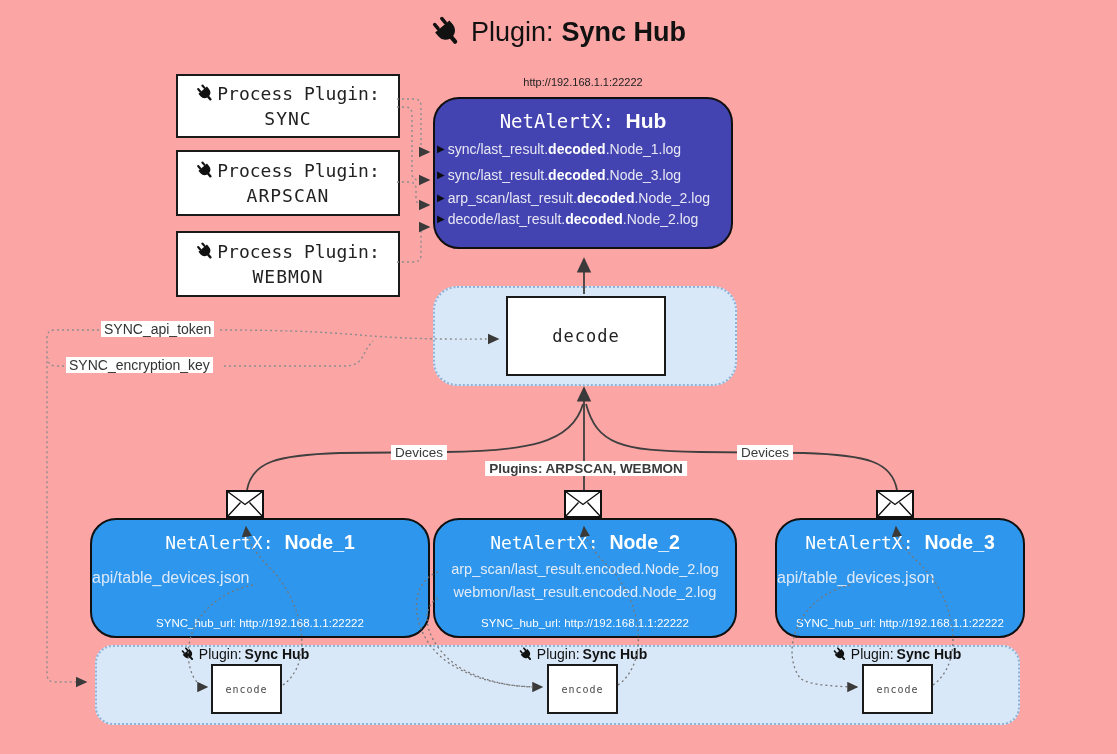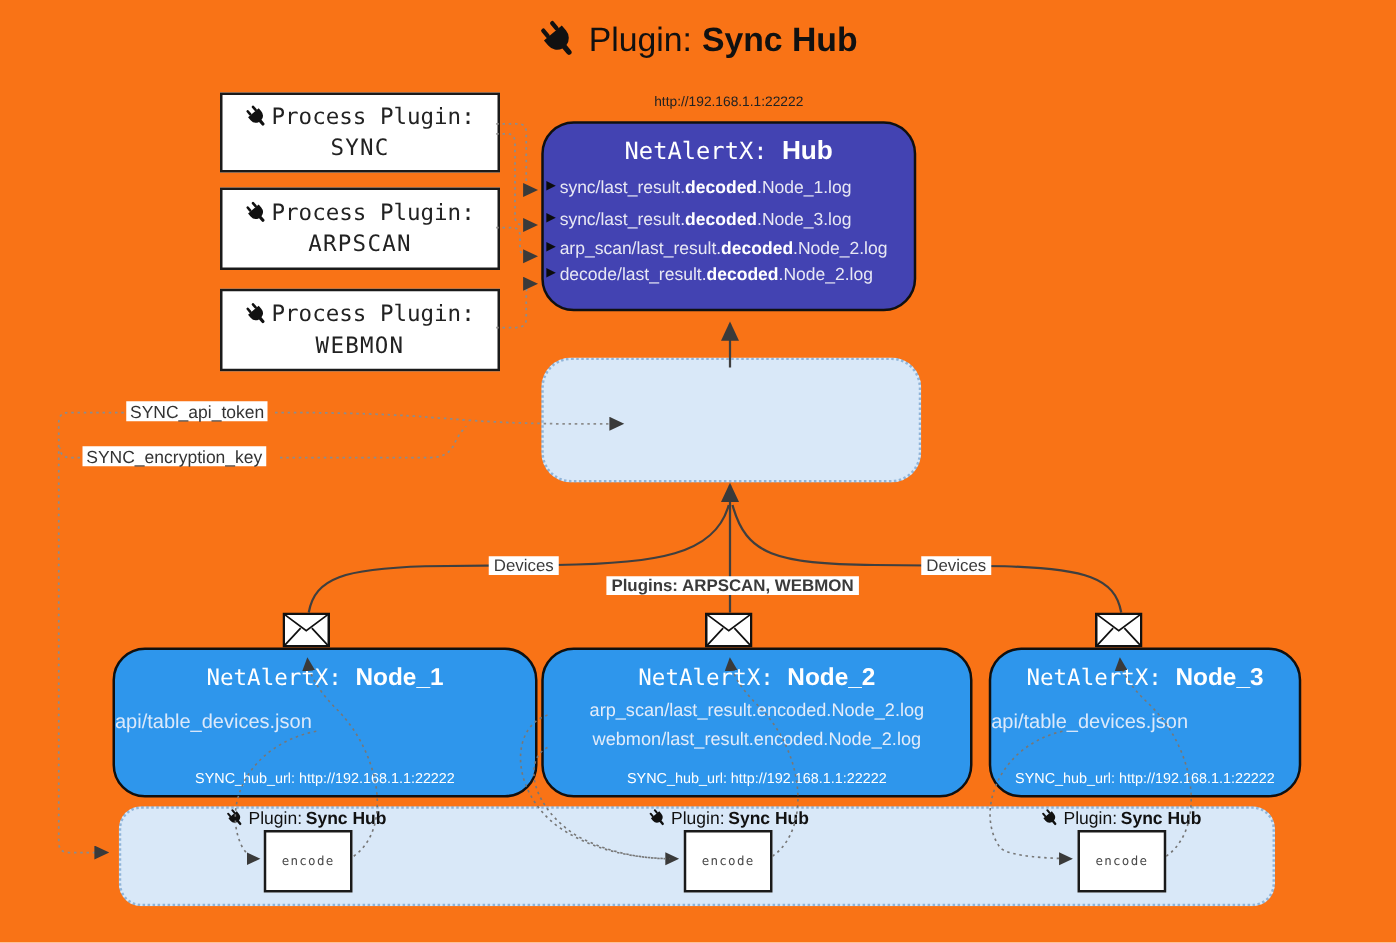--- a/index.html
+++ b/index.html
@@ -1,16 +1,16 @@
 <!DOCTYPE html>
 <html><head>
 <meta charset="utf-8">
 <style>
   html,body{margin:0;padding:0;background:#fff;}
-  .canvas{position:relative;width:1117px;height:754px;background:#f97316;overflow:hidden;
+  .canvas{position:relative;width:1117px;height:754px;background:#fca5a5;overflow:hidden;
           font-family:"Liberation Sans",sans-serif;color:#1a1a1a;}
   .abs{position:absolute;}
 
   
   .title{left:0;top:16px;width:1117px;display:flex;justify-content:center;align-items:center;gap:8px;
          font-size:27px;color:#111;}
   .title b{font-weight:700;}
   .plug-lg svg{width:32px;height:32px;display:block;}
   .plug-sm svg{width:15px;height:15px;display:block;}
   .plug-md svg{width:19px;height:19px;display:block;}
@@ -156,42 +156,43 @@
           <span><span>arp_scan/last_result.</span><b>decoded</b><span>.Node_2.log</span></span>
         </div>
       <div class="hlog g4">
           <span class="tri">▶</span>
           <span><span>decode/last_result.</span><b>decoded</b><span>.Node_2.log</span></span>
         </div>
     </div>
   </div>
 
   <div class="abs lbc decode-wrap"></div>
+  <div class="abs whitebox decode-box">decode</div>
 
   <div class="abs tok" style="left:101px;top:321px;">SYNC_api_token</div>
   <div class="abs tok" style="left:66px;top:357px;">SYNC_encryption_key</div>
 
   <div class="abs node" style="left:90px;width:340px;">
     <div class="node-title">
       <span>NetAlertX:</span> <b>Node_1</b>
     </div>
     <div class="nfile" style="margin-top:15px;">api/table_devices.json</div>
     <div class="nurl">SYNC_hub_url: http://192.168.1.1:22222</div>
   </div>
 
-  <div class="abs node" style="left:433px;width:345px;">
+  <div class="abs node" style="left:433px;width:304px;">
     <div class="node-title">
       <span>NetAlertX:</span> <b>Node_2</b>
     </div>
     <div class="nfile-sm" style="margin-top:7px;">arp_scan/last_result.encoded.Node_2.log</div>
     <div class="nfile-sm" style="margin-top:7px;">webmon/last_result.encoded.Node_2.log</div>
     <div class="nurl">SYNC_hub_url: http://192.168.1.1:22222</div>
   </div>
 
-  <div class="abs node" style="left:775px;width:250px;margin-left:16px;">
+  <div class="abs node" style="left:775px;width:250px;">
     <div class="node-title">
       <span>NetAlertX:</span> <b>Node_3</b>
     </div>
     <div class="nfile" style="margin-top:15px;">api/table_devices.json</div>
     <div class="nurl">SYNC_hub_url: http://192.168.1.1:22222</div>
   </div>
 
   <div class="abs lbc band"></div>
 
   <div class="abs bandlbl" style="left:245px;top:646px;">

